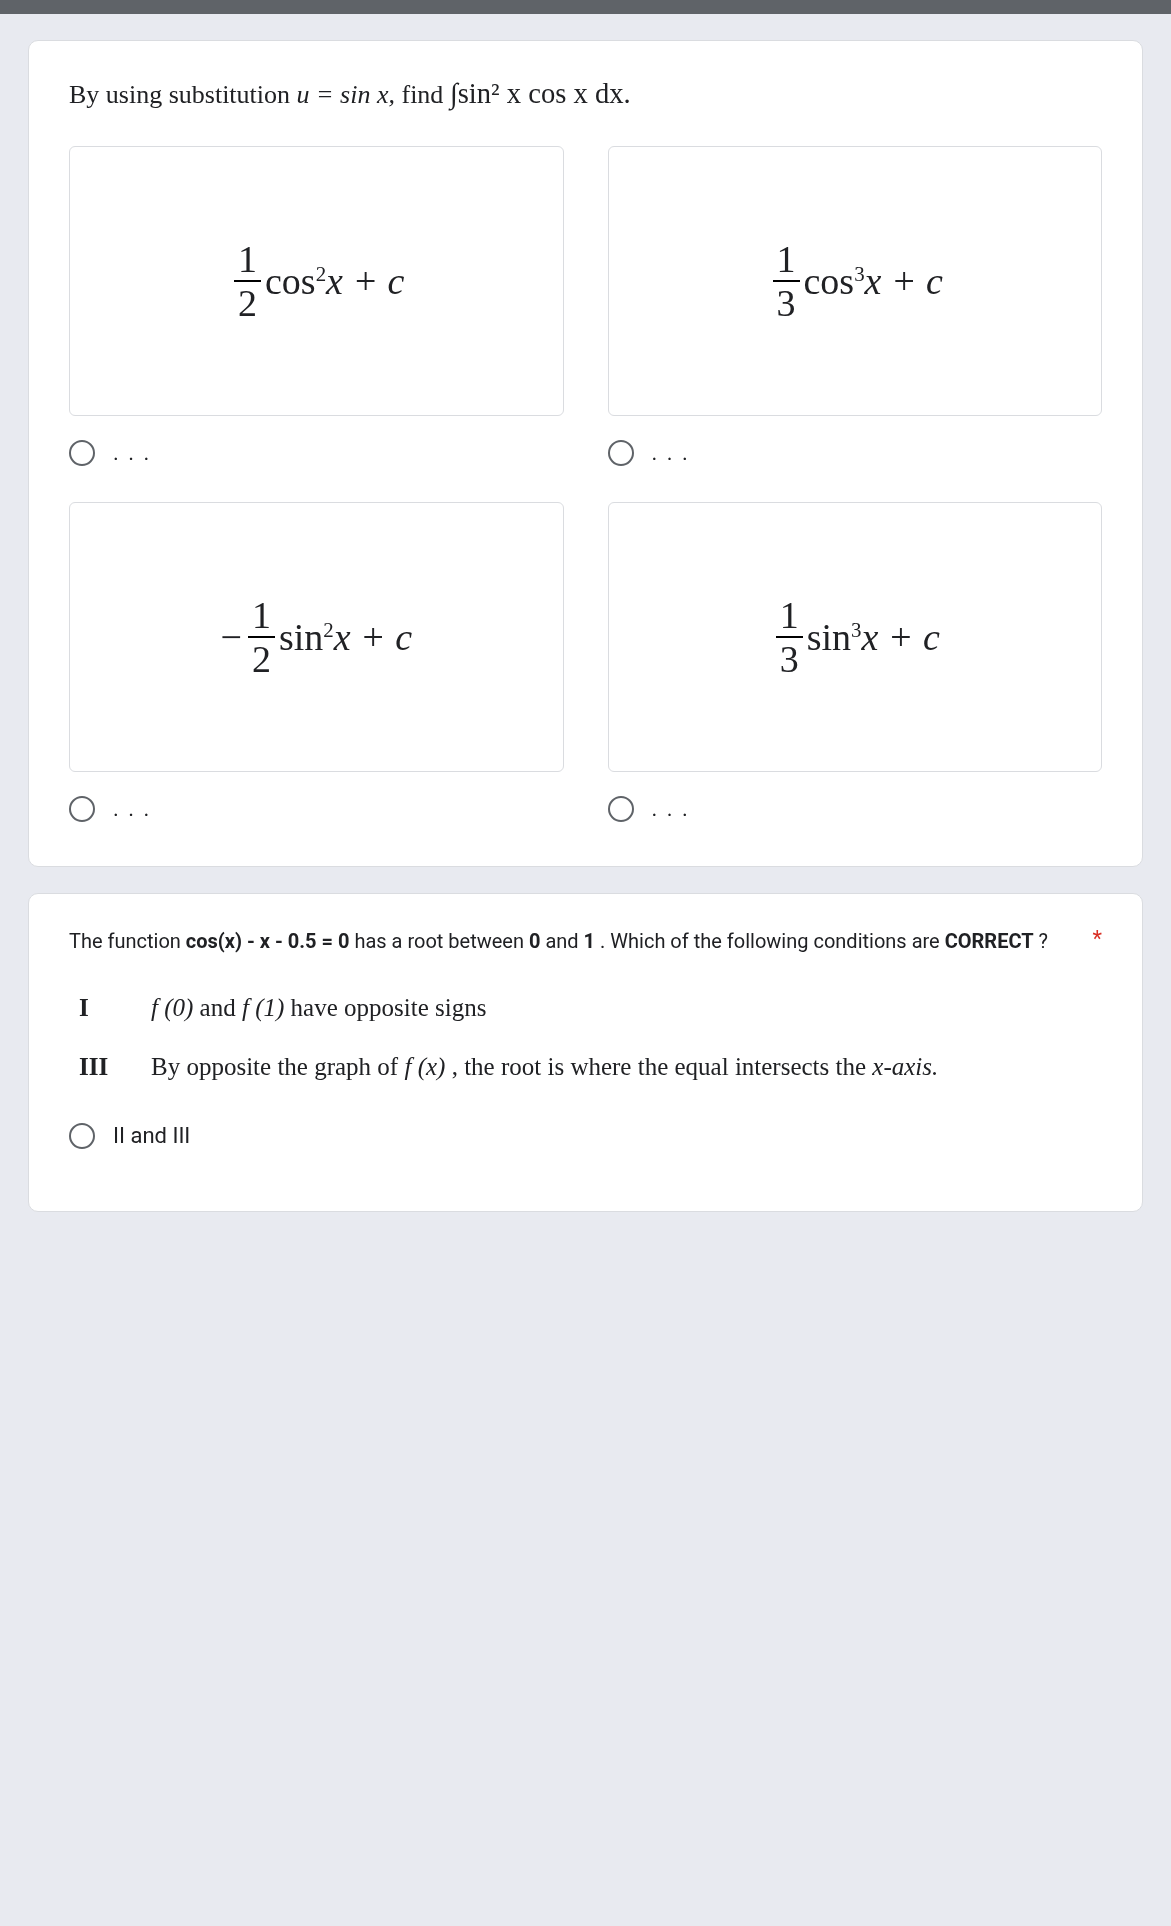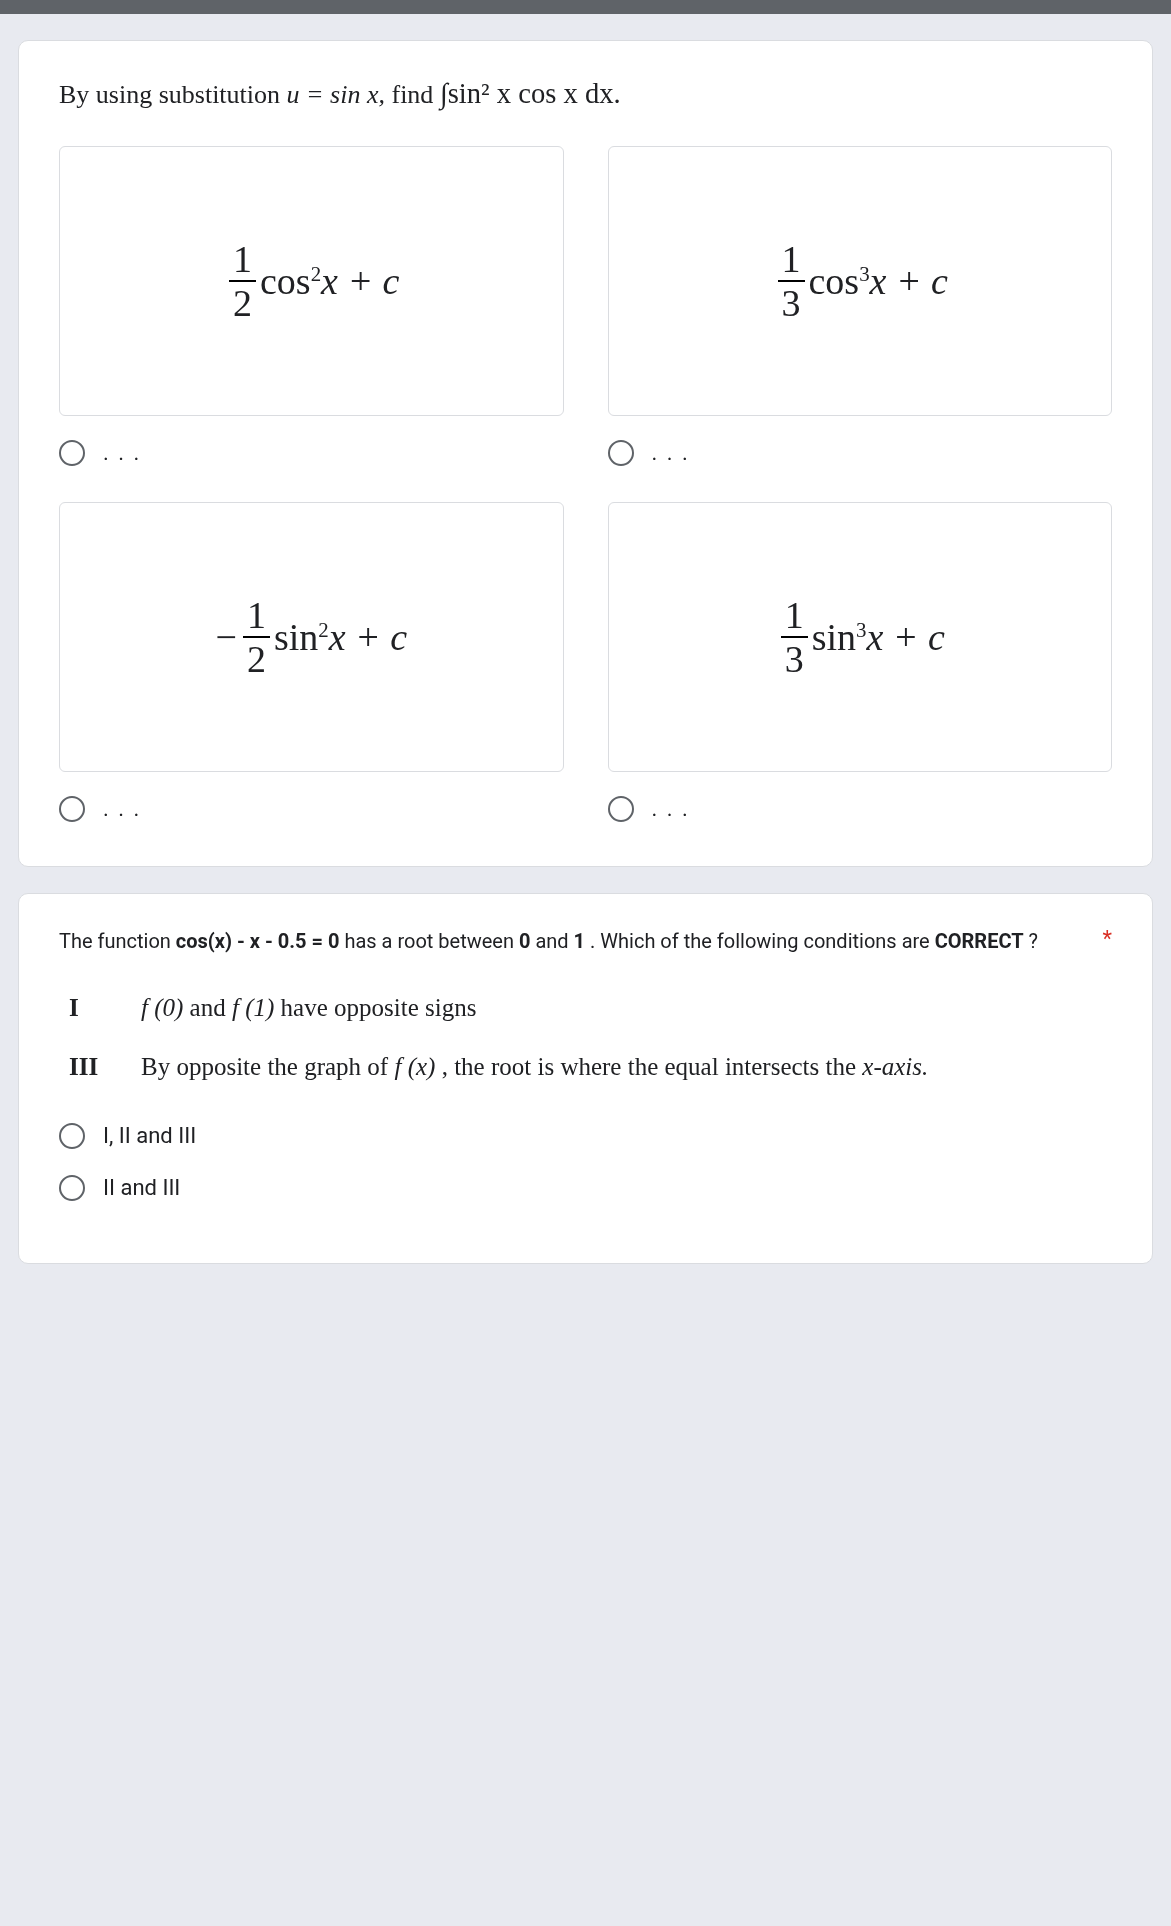--- a/index.html
+++ b/index.html
@@ -9,21 +9,21 @@
     color: #202124;
     font-size: 22px;
   }
   .topbar {
     height: 14px;
     background: #5f6368;
   }
   .container {
     max-width: 1171px;
     margin: 4px auto;
-    padding: 0 18px 40px;
+    padding: 0 28px 40px;
   }
   .card {
     background: #fff;
     border-radius: 10px;
     padding: 32px 40px 40px;
     margin-top: 26px;
     border: 1px solid #dadce0;
   }
   .q-prompt {
     font-family: "Times New Roman", serif;
@@ -243,22 +243,18 @@
           <span>, the root is where the equal intersects the </span>
           <span class="ital"></span>
           <span class="ital">x-axis.</span>
         </div>
       </div>
     </div>
 
     <div class="opts-list">
       <div class="radio-row">
         <div class="radio-circle"></div>
-        <span class="radio-label">I, II and III</span>
-      </div>
-      <div class="radio-row">
-        <div class="radio-circle"></div>
         <span class="radio-label">II and III</span>
       </div>
     </div>
   </div>
 
 </div>
 
 </body></html>

